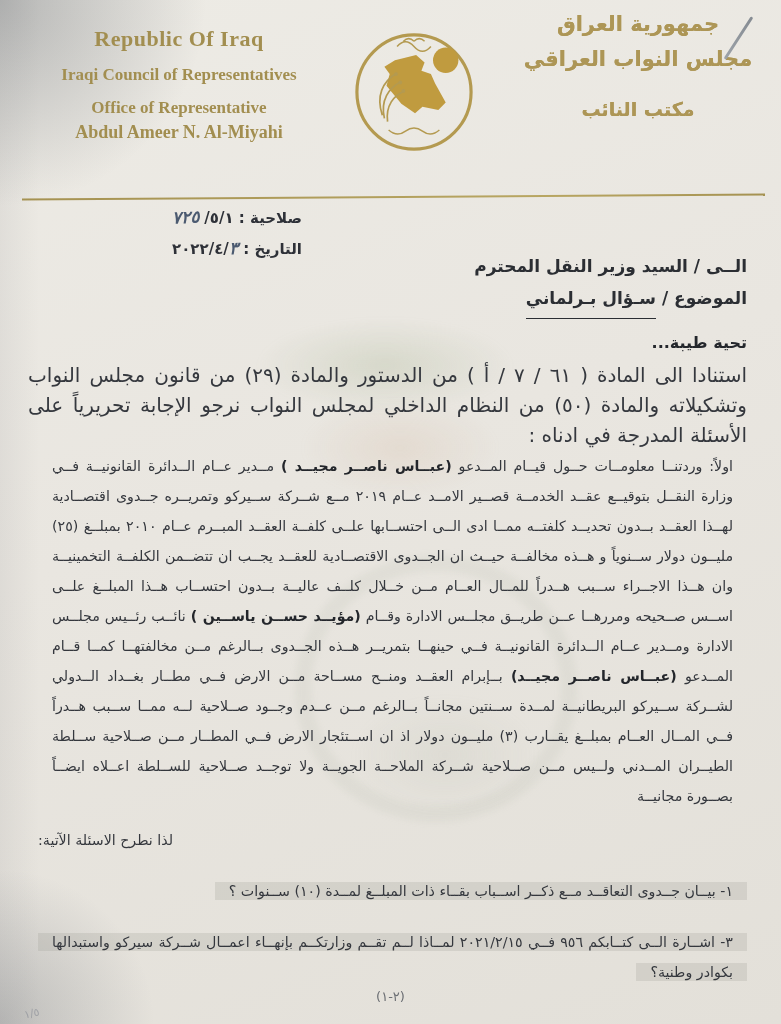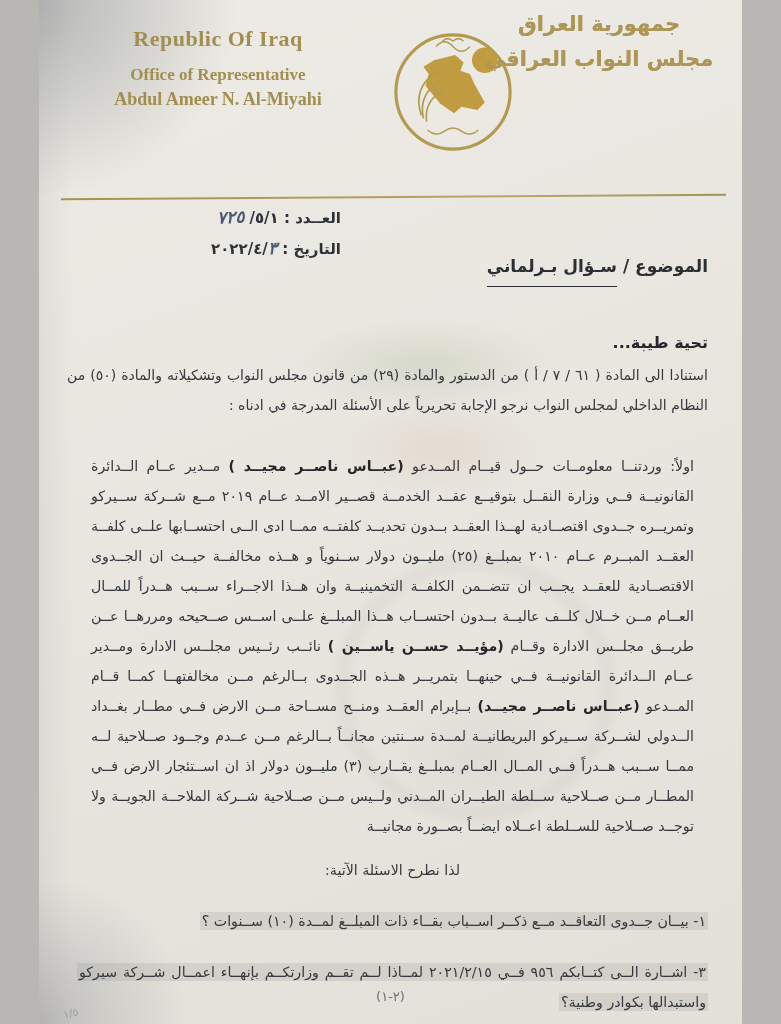--- a/index.html
+++ b/index.html
@@ -1,18 +1,18 @@
 <!DOCTYPE html>
 <html lang="ar"><head>
 <meta charset="utf-8">
 <style>
   html,body{margin:0;padding:0;background:#b9b7b3;}
   .page{
     position:relative;
-    width:703px;height:1024px;
+    width:781px;height:1024px;
     margin:0 auto;
     overflow:hidden;
     background:
       radial-gradient(circle at 0% 0%, rgba(90,95,102,.38), rgba(90,95,102,0) 16%),
       radial-gradient(circle at 0% 100%, rgba(80,86,96,.28), rgba(80,86,96,0) 12%),
       linear-gradient(to right, rgba(120,120,126,.10), rgba(120,120,126,0) 5%),
       linear-gradient(160deg,#edebe5 0%, #e9e6e0 45%, #e3e0d9 100%);
     font-family:"DejaVu Sans", sans-serif;
     color:#34373d;
   }
@@ -62,48 +62,49 @@
   .hand{color:#4b5a70;font-style:italic;letter-spacing:2px;font-size:17px;
         display:inline-block;transform:rotate(-2deg);}
   
   .addressee{position:absolute;right:34px;top:250px;direction:rtl;text-align:right;
              font-weight:bold;font-size:17px;color:#2b2e33;line-height:32px;}
   .subject-underline{border-bottom:1.6px solid #2b2e33;padding-bottom:10px;}
   
   .greeting{position:absolute;right:34px;top:333px;direction:rtl;
             font-weight:bold;font-size:16px;color:#24272c;text-align:center;}
   .intro{position:absolute;right:34px;left:28px;top:360px;direction:rtl;
-         font-size:14px;line-height:30px;text-align:justify;text-align-last:right;
+         font-size:20px;line-height:30px;text-align:justify;text-align-last:right;
          color:#35383e;}
   .bodyflow{position:absolute;right:34px;left:38px;top:437px;direction:rtl;
             font-size:14.2px;line-height:30px;color:#34373d;}
   .para{text-align:justify;text-align-last:right;margin:14px;}
   .bold-name{font-weight:bold;color:#23262b;}
-  .q-intro{text-align:center;margin:2px 0 0 0;}
+  .q-intro{text-align:left;margin:2px 0 0 0;}
   .question{text-align:justify;text-align-last:right;margin-top:21px;}
   .hl{background:rgba(150,148,142,.22);box-decoration-break:clone;
-      -webkit-box-decoration-break:clone;padding:1px 2px;}
+      -webkit-box-decoration-break:clone;padding:1px 14px;}
   
   .page-number{position:absolute;left:0;right:0;bottom:20px;text-align:center;
                color:#6b6e73;font-size:13px;direction:ltr;}
   .corner-note{position:absolute;left:24px;bottom:4px;font-size:11px;
                color:rgba(112,120,132,.45);transform:rotate(-12deg);}
 </style>
 </head>
 <body>
 
 <div class="page">
 
   <div class="wm wm1"></div>
   <div class="wm wm2"></div>
   <div class="wm wm3"></div>
   <div class="wm wm4"></div>
 
   <div class="header-en">
     <div class="l1">Republic Of Iraq</div>
+    <div class="l2">Iraqi Council of Representatives</div>
     <div class="l3">Office of Representative</div>
     <div class="l4">Abdul Ameer N. Al-Miyahi</div>
   </div>
 
   <div class="emblem">
     <svg viewBox="0 0 140 140" width="148" height="148">
       <circle cx="70" cy="70" r="54" fill="none" stroke="#b49a50" stroke-width="3"></circle>
       <path fill="#c09b3f" d="M52,40 L72,35 L80,42 L77,50 L86,53 L90,62 L100,80 L93,87 L78,84 L71,90 L58,81 L44,64 L47,53 L42,46 Z"></path>
       <circle cx="100" cy="40" r="12" fill="#c09b3f"></circle>
       <path fill="none" stroke="#b49a50" stroke-width="1.6" d="M40,92 C34,74 40,60 54,52 M42,95 C38,78 46,66 58,60 M45,98 C43,83 51,73 61,69"></path>
@@ -111,37 +112,39 @@
       <circle cx="57" cy="61" r="1.8" fill="#b49a50"></circle>
       <circle cx="60" cy="69" r="1.8" fill="#b49a50"></circle>
       <path fill="none" stroke="#b49a50" stroke-width="1.4" d="M54,27 q8,-9 16,0 q8,9 16,0 M60,22 q5,-5 10,0 M70,22 q5,-5 10,0"></path>
       <path fill="none" stroke="#b49a50" stroke-width="1.4" d="M46,106 q8,7 16,1 q8,-6 16,0 q8,6 16,-1"></path>
     </svg>
   </div>
 
   <div class="header-ar">
     <div class="a1">جمهورية العراق</div>
     <div class="a2">مجلس النواب العراقي</div>
+    <div class="a3">مكتب النائب</div>
   </div>
 
   <div class="pen-mark"></div>
   <div class="gold-rule"></div>
 
   <div class="meta">
     <div class="row">
-      <span>العــدد :</span>
+      <span>صلاحية :</span>
       <span class="val"><span class="hand">٧٢٥</span> <span>/٥/١</span></span>
     </div>
     <div class="row">
       <span>التاريخ :</span>
       <span class="val"><span>٢٠٢٢/٤/</span><span class="hand">٣</span></span>
     </div>
   </div>
 
   <div class="addressee">
+    <div>الــى / السيد وزير النقل المحترم</div>
     <div><span>الموضوع / </span><span class="subject-underline">سـؤال بـرلماني</span></div>
   </div>
 
   <div class="greeting">تحية طيبة...</div>
 
   <div class="intro">استنادا الى المادة ( ٦١ / ٧ / أ ) من الدستور والمادة (٢٩) من قانون مجلس النواب وتشكيلاته والمادة (٥٠) من النظام الداخلي لمجلس النواب نرجو الإجابة تحريرياً على الأسئلة المدرجة في ادناه :</div>
 
   <div class="bodyflow">
     <p class="para"><span>اولاً: وردتنــا معلومــات حــول قيــام المــدعو </span><span class="bold-name">(عبــاس ناصــر مجيــد )</span><span> مــدير عــام الــدائرة القانونيــة فــي وزارة النقــل بتوقيــع عقــد الخدمــة قصــير الامــد عــام ٢٠١٩ مــع شــركة ســيركو وتمريــره جــدوى اقتصــادية لهــذا العقــد بــدون تحديــد كلفتــه ممــا ادى الــى احتســابها علــى كلفــة العقــد المبــرم عــام ٢٠١٠ بمبلــغ (٢٥) مليــون دولار ســنوياً و هــذه مخالفــة حيــث ان الجــدوى الاقتصــادية للعقــد يجــب ان تتضــمن الكلفــة التخمينيــة وان هــذا الاجــراء ســبب هــدراً للمــال العــام مــن خــلال كلــف عاليــة بــدون احتســاب هــذا المبلــغ علــى اســس صــحيحه ومررهــا عــن طريــق مجلــس الادارة وقــام </span><span class="bold-name">(مؤيــد حســن ياســين )</span><span> نائــب رئــيس مجلــس الادارة ومــدير عــام الــدائرة القانونيــة فــي حينهــا بتمريــر هــذه الجــدوى بــالرغم مــن مخالفتهــا كمــا قــام المــدعو </span><span class="bold-name">(عبــاس ناصــر مجيــد)</span><span> بــإبرام العقــد ومنــح مســاحة مــن الارض فــي مطــار بغــداد الــدولي لشــركة ســيركو البريطانيــة لمــدة ســنتين مجانــاً بــالرغم مــن عــدم وجــود صــلاحية لــه ممــا ســبب هــدراً فــي المــال العــام بمبلــغ يقــارب (٣) مليــون دولار اذ ان اســتئجار الارض فــي المطــار مــن صــلاحية ســلطة الطيــران المــدني ولــيس مــن صــلاحية شــركة الملاحــة الجويــة ولا توجــد صــلاحية للســلطة اعــلاه ايضــاً بصــورة مجانيــة</span></p>
     <p class="q-intro">لذا نطرح الاسئلة الآتية:</p>

